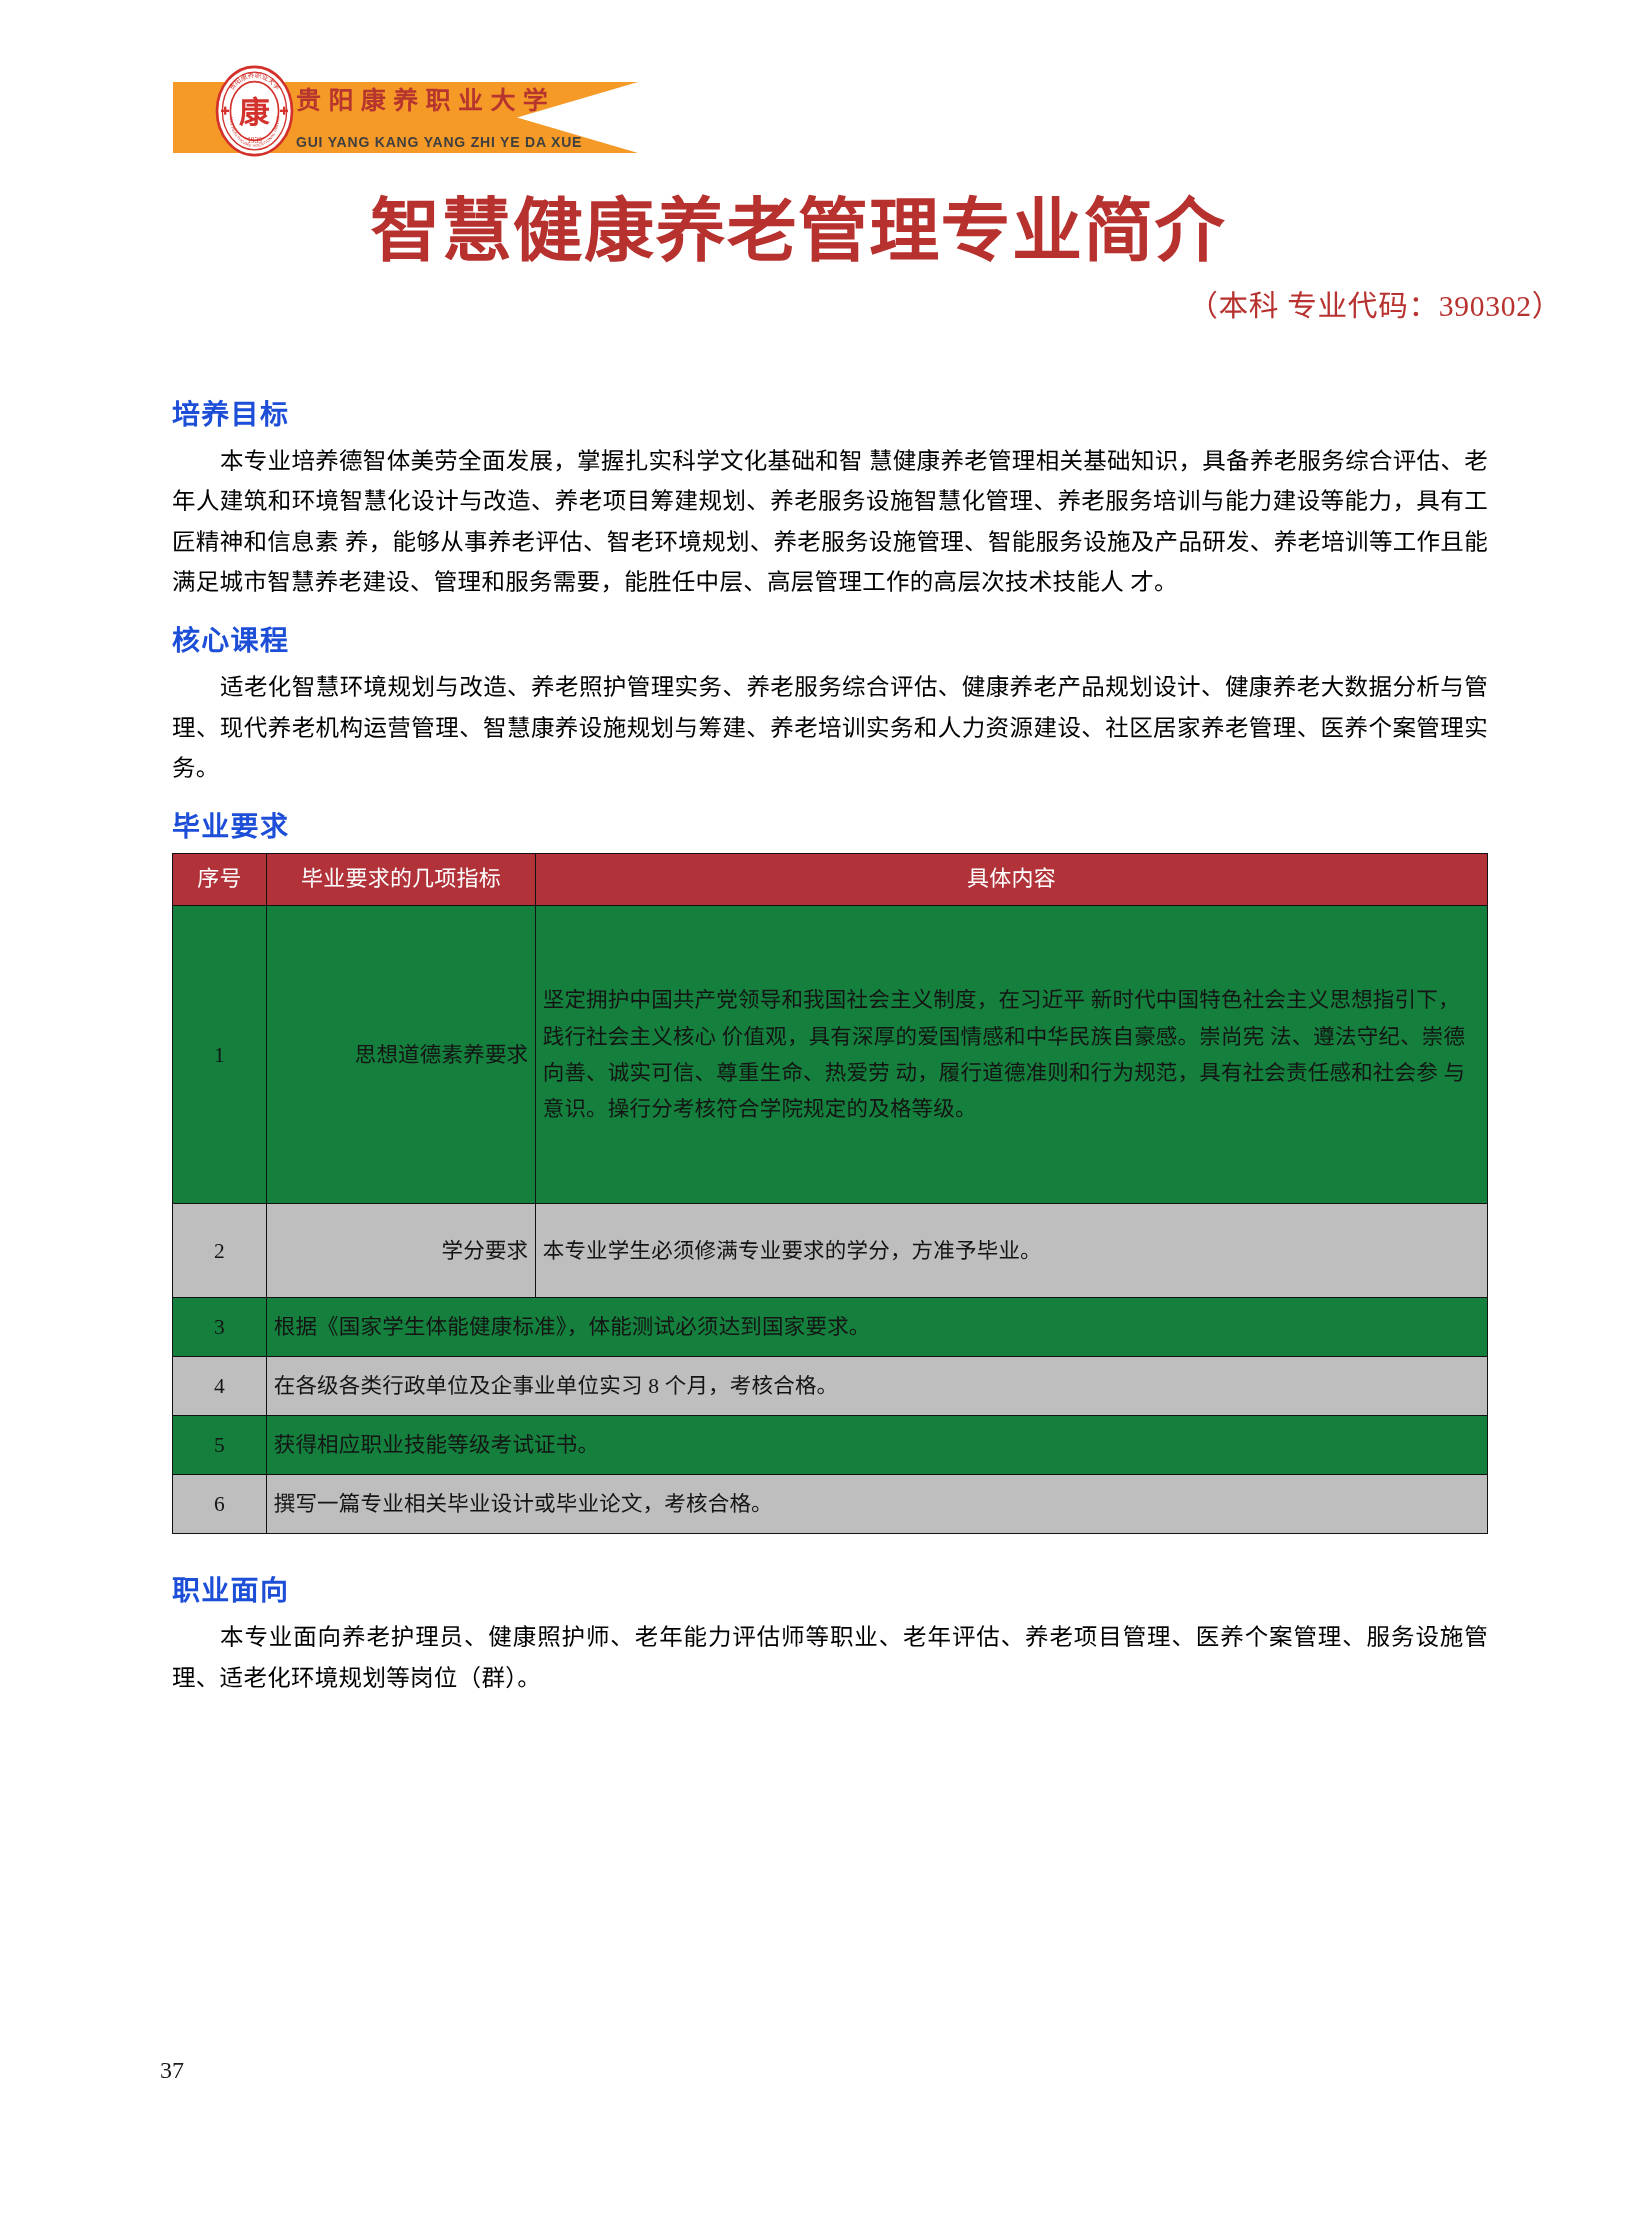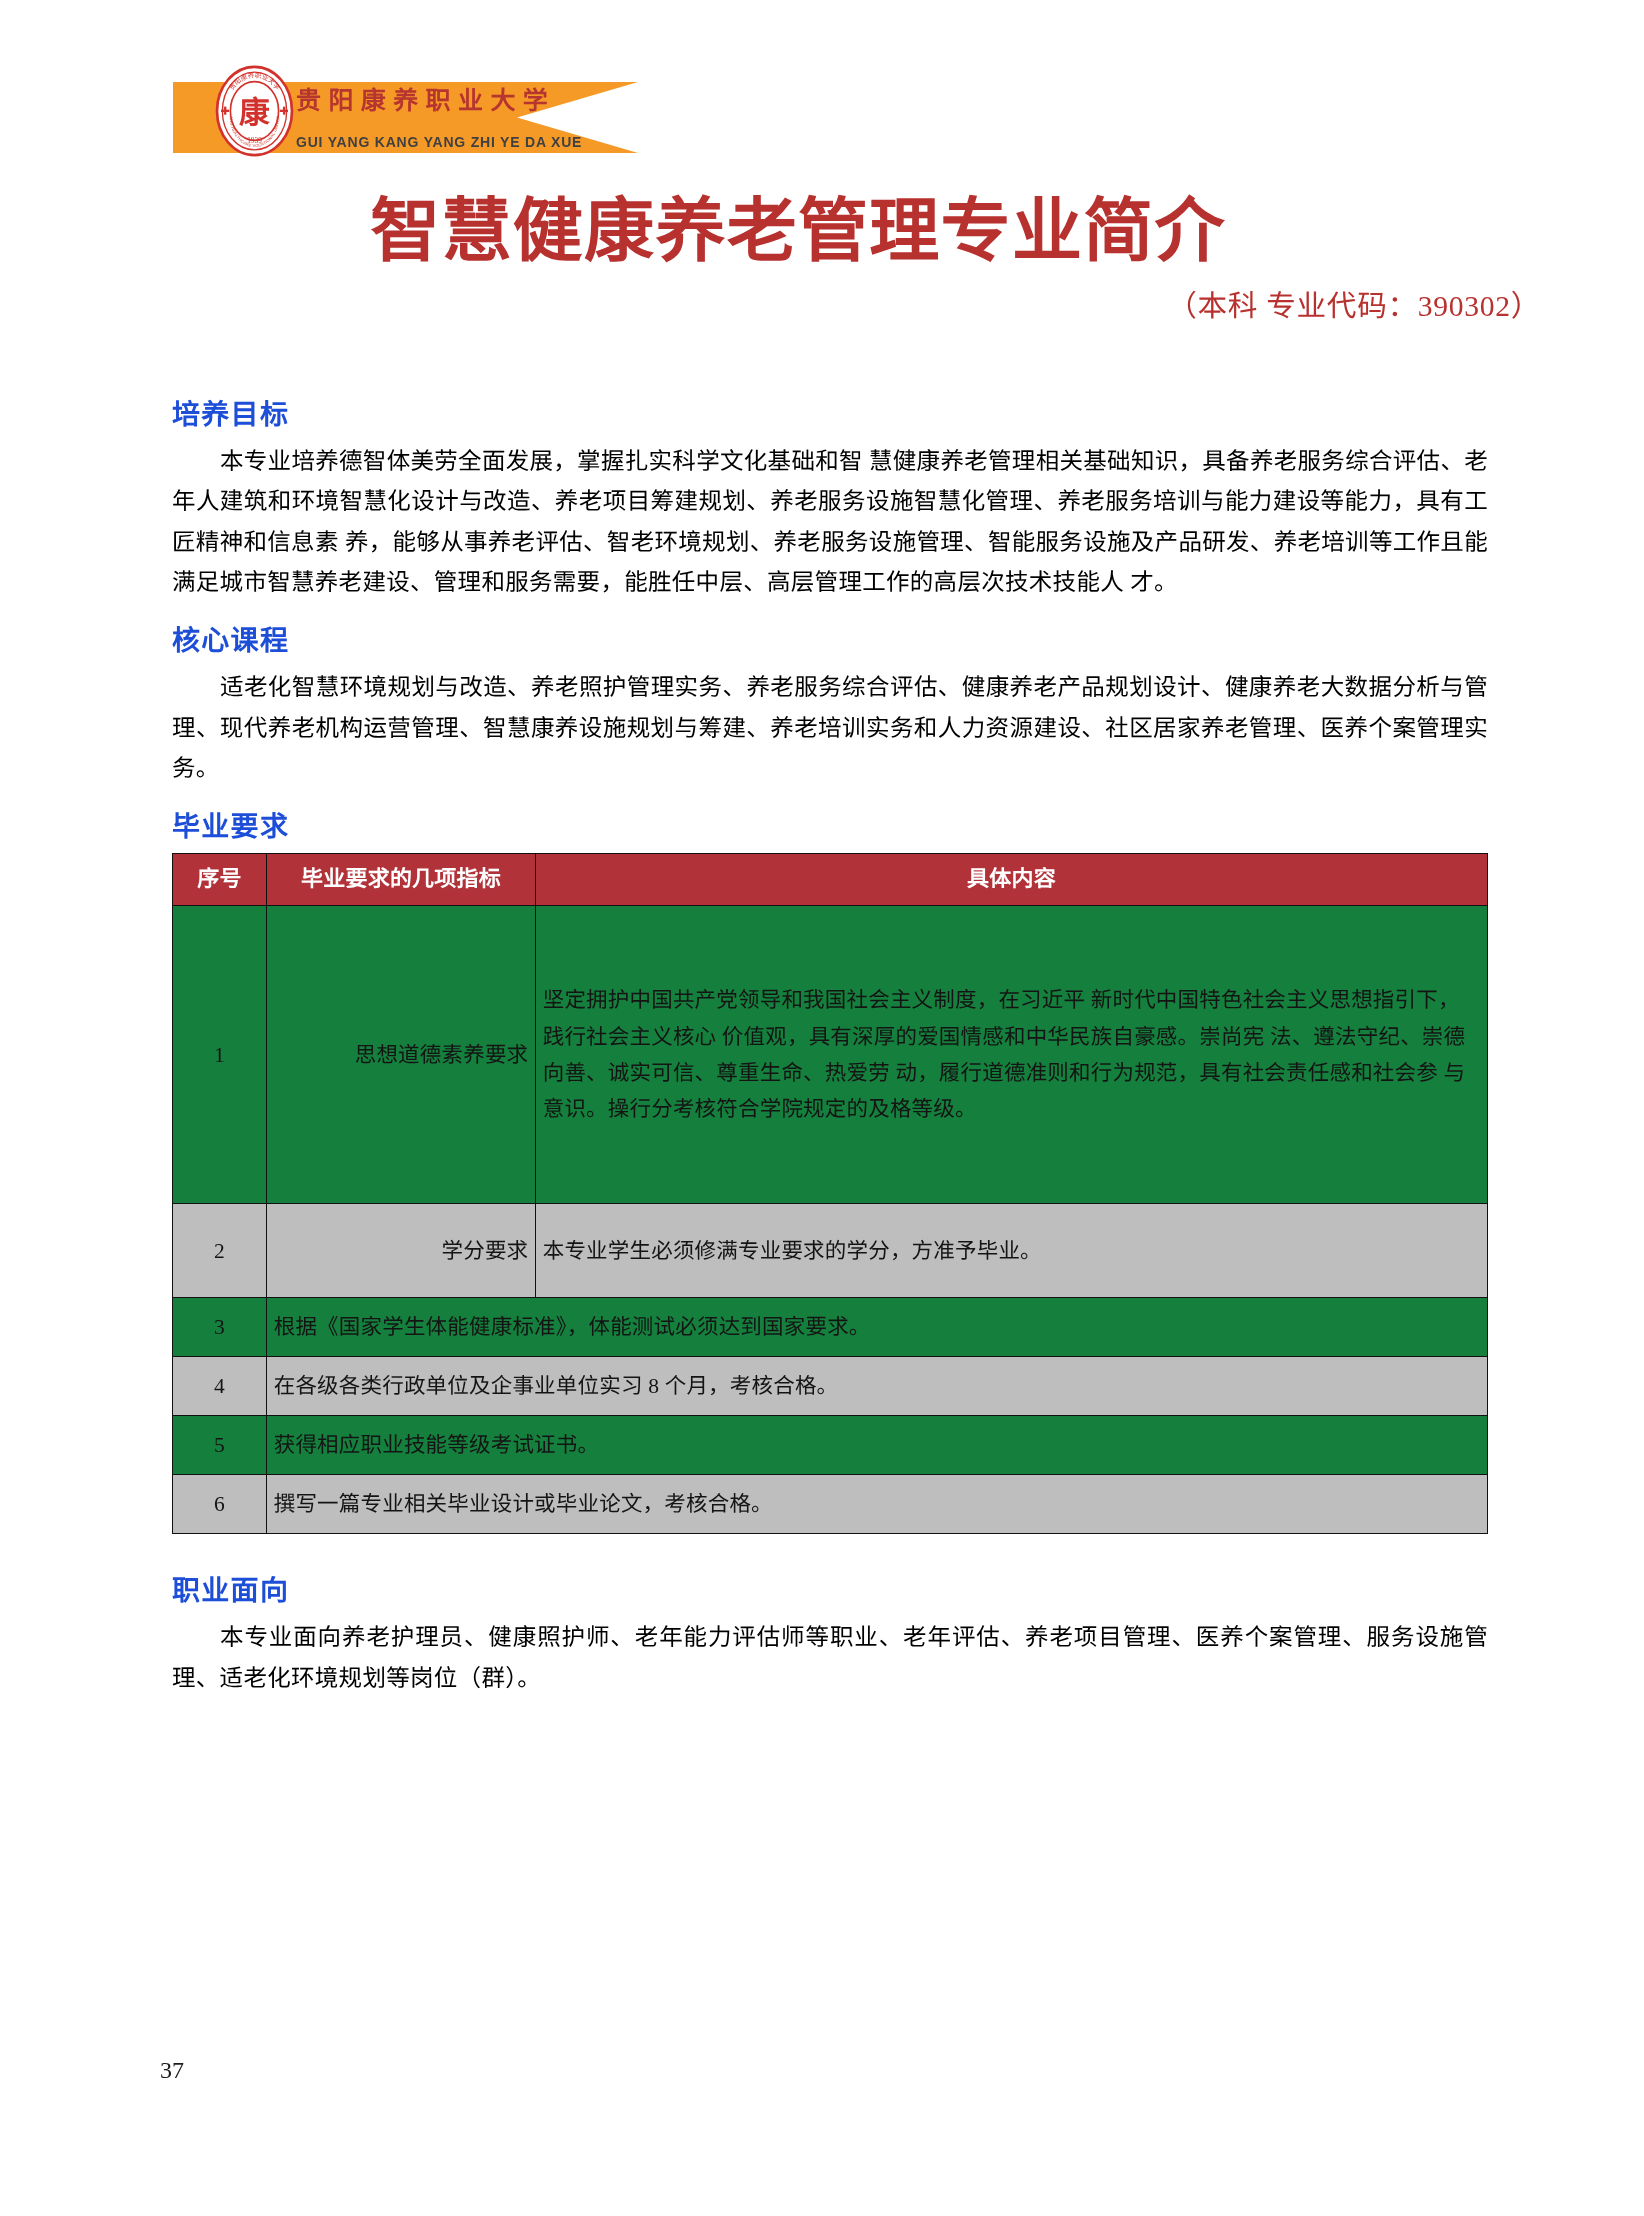--- a/index.html
+++ b/index.html
@@ -94,21 +94,21 @@
     padding-right: 87px;
     white-space: nowrap;
     padding-left: 38px;
   }
   .doc-subtitle {
     text-align: right;
     font-family: "Liberation Serif", "DejaVu Serif", serif;
     font-size: 29.6px;
     color: #B7322F;
     letter-spacing: 0.7px;
-    padding-right: 104px;
+    padding-right: 83px;
     margin-top: 12px;
     white-space: nowrap;
   }
 
   
   .content {
     position: absolute;
     left: 172px;
     top: 398px;
     width: 1316px;
@@ -147,21 +147,21 @@
     font-size: 21.5px;
     line-height: 1.68;
     color: #141414;
     padding: 4px 6.7px;
     vertical-align: middle;
     letter-spacing: 0.2px;
   }
   .grad-table thead th {
     background: #B13239;
     color: #ffffff;
-    font-weight: bold;
+    font-weight: normal;
     text-align: center;
     font-size: 22px;
     padding: 6.7px 5.4px;
     height: 38px;
     margin-left: 27px;
   }
   .col-no    { width: 94px; }
   .col-ind   { width: 269px; }
   .col-body  { width: auto; }
   .cell-center { text-align: center; }

